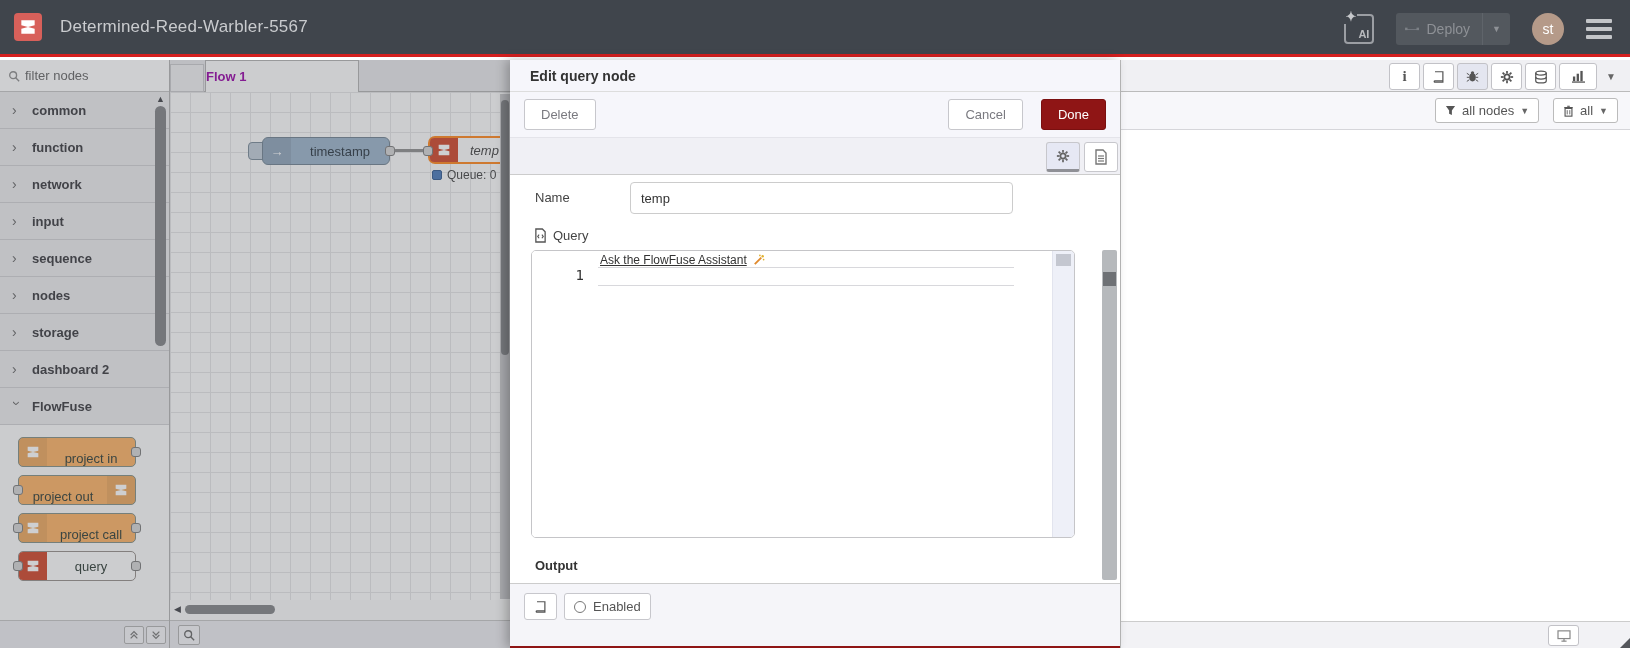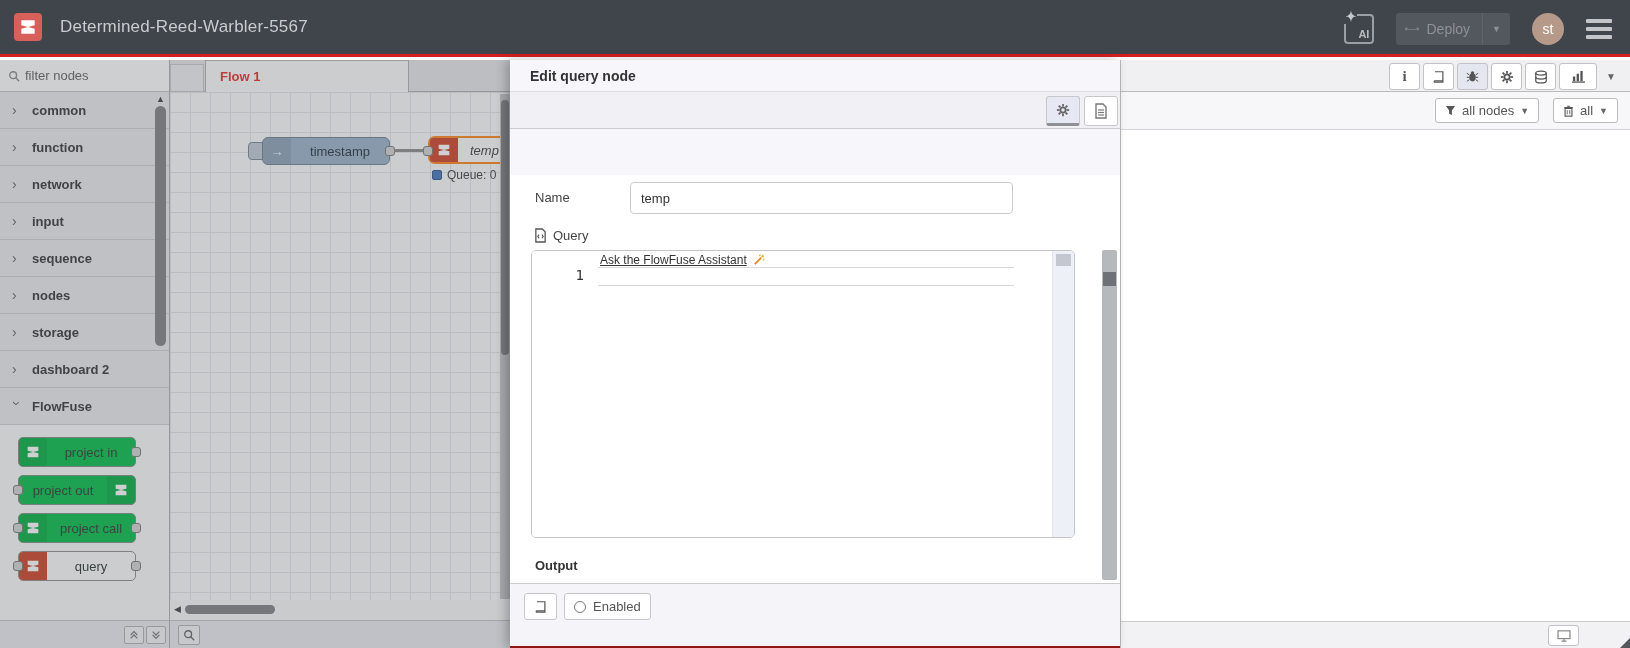--- a/index.html
+++ b/index.html
@@ -25,40 +25,40 @@
   
   .palette { position:absolute; left:0; top:60px; width:170px; height:588px; background:#f3f3f3; border-right:1px solid #bbb; }
   .palette-search { height:32px; background:#fff; border-bottom:1px solid #ccc; display:flex; align-items:center; padding:0 8px; gap:5px; }
   .palette-search input { border:none; outline:none; font-size:13px; color:#555; width:120px; font-family:"Liberation Sans",sans-serif; background:transparent; }
   .cat { height:37px; background:#ededef; border-bottom:1px solid #d6d6d8; display:flex; align-items:center; padding-left:12px; gap:10px; }
   .cat .chev { color:#777; font-size:14px; width:10px; }
   .cat .chev.down { transform:rotate(90deg); }
   .cat .clabel { color:#4e4e52; font-size:13px; font-weight:bold; }
   .pnodes { background:#fbfbfb; height:205px; position:relative; }
   .pnode { position:absolute; left:18px; width:118px; height:30px; border:1px solid #8f9a93; border-radius:5px; display:flex; align-items:center; font-size:13px; color:#44504a; }
-  .pnode.teal { background:#22c55e; }
+  .pnode.teal { background:#fdba74;align-items:flex-end; }
   .pnode.white { background:#fdfdfd; border-color:#a09a96; }
   .picon { width:28px; height:28px; display:flex; align-items:center; justify-content:center; border-radius:4px 0 0 4px; background:rgba(0,0,0,0.06); }
   .picon.right { border-radius:0 4px 4px 0; margin-left:auto; }
   .picon.redbox { background:#d4583f; }
   .pnode .plabel { flex:1; text-align:center; }
   .port { position:absolute; width:10px; height:10px; background:#d9d9d9; border:1px solid #8a8a8a; border-radius:3px; top:9px; }
   .port.l { left:-6px; } .port.r { right:-6px; }
   .pal-scroll { position:absolute; right:2px; top:34px; width:13px; height:545px; }
   .pal-scroll .arr { color:#54565a; font-size:9px; text-align:center; display:block; }
   .pal-thumb { width:11px; margin:2px auto; height:240px; background:#8e9093; border-radius:6px; }
   .pal-down { position:absolute; right:4px; top:578px; color:#54565a; font-size:9px; }
   .pal-footer { position:absolute; left:0; bottom:0; width:169px; height:28px; background:#eeeef1; border-top:1px solid #ccc; display:flex; align-items:center; justify-content:flex-end; gap:2px; padding-right:3px; }
   .mini-btn { width:20px; height:18px; background:#f7f7f9; border:1px solid #bbb; border-radius:2px; color:#888; font-size:10px; display:flex; align-items:center; justify-content:center; }
 
   
   .canvas { position:absolute; left:170px; top:60px; width:340px; height:588px; background:#fafafa; overflow:hidden; }
   .tabbar { position:absolute; left:0; top:0; width:340px; height:32px; background:#eaeaec; border-bottom:1px solid #bbb; }
   .tab-spacer { position:absolute; left:0; top:4px; width:34px; height:28px; background:#f1f1f3; border:1px solid #cfcfd2; }
-  .flow-tab { position:absolute; left:35px; top:0; width:204px; height:32px; background:#fdfdfd; border:1px solid #bbb; border-bottom:none; display:flex; align-items:center; padding-left:14px; font-size:13px; font-weight:bold; color:#ef4444; }
+  .flow-tab { position:absolute; left:35px; top:0; width:154px; height:32px; background:#fdfdfd; border:1px solid #bbb; border-bottom:none; display:flex; align-items:center; font-size:13px; font-weight:bold; color:#a21caf; }
   .grid { position:absolute; left:0; top:32px; width:340px; height:508px;
     background-image:linear-gradient(#e7e7e9 1px, transparent 1px), linear-gradient(90deg,#e7e7e9 1px, transparent 1px);
     background-size:20px 20px; background-color:#fdfdfd; }
   .node { position:absolute; height:28px; border:1px solid #7f8f9c; border-radius:6px; display:flex; align-items:stretch; font-size:13px; }
   .inject-node { left:92px; top:45px; width:128px; background:#a6bbcf; color:#3f4a54; }
   .inject-btn { position:absolute; left:78px; top:50px; width:18px; height:18px; background:#c7d2dc; border:1px solid #8796a3; border-radius:4px; }
   .nicon { width:28px; display:flex; align-items:center; justify-content:center; background:rgba(0,0,0,0.07); border-radius:5px 0 0 5px; color:#fff; font-weight:bold; }
   .node .nlabel { flex:1; display:flex; align-items:center; justify-content:center; padding:0 6px; }
   .query-node { left:258px; top:44px; width:100px; background:#fdfdfd; color:#555; border:2px solid #ff9233; border-radius:7px; }
   .query-node .nicon { background:#d4583f; border-radius:4px 0 0 4px; }
@@ -314,20 +314,26 @@
             <line x1="9" y1="9" x2="13" y2="13" stroke="#777" stroke-width="1.6"></line>
           </svg>
       </div>
     </div>
   </div>
 
   <div class="shade"></div>
 
   <div class="tray">
     <div class="tray-header">Edit query node</div>
+    <div class="tray-toolbar">
+      <div class="btn">Delete</div>
+      <div class="spacer"></div>
+      <div class="btn">Cancel</div>
+      <div class="btn done">Done</div>
+    </div>
     <div class="tray-tabs">
       <div class="tab-icon-btns">
         <div class="tico active">
           <svg width="14" height="14" viewBox="0 0 16 16">
               <circle cx="8" cy="8" r="3" fill="none" stroke="#666" stroke-width="2"></circle>
               <g stroke="#666" stroke-width="2">
                 <line x1="8" y1="1" x2="8" y2="4"></line>
                 <line x1="8" y1="12" x2="8" y2="15"></line>
                 <line x1="1" y1="8" x2="4" y2="8"></line>
                 <line x1="12" y1="8" x2="15" y2="8"></line>

